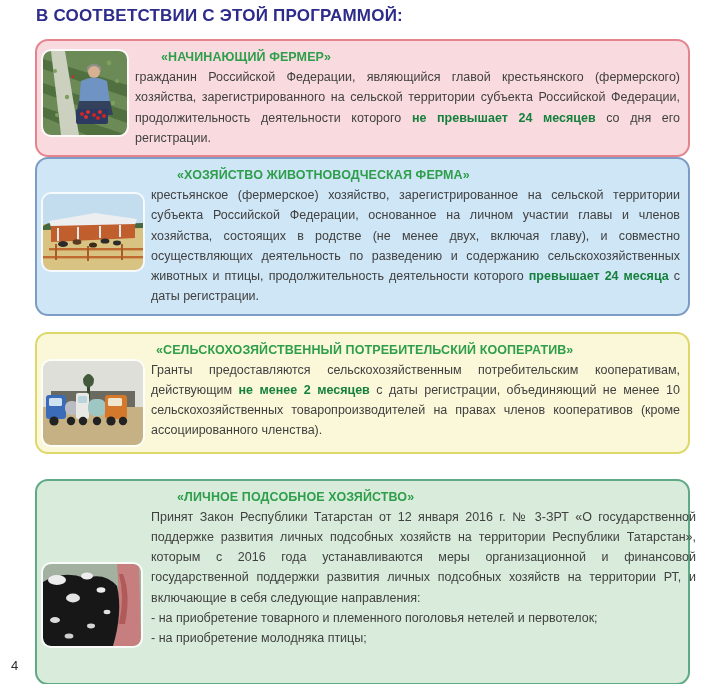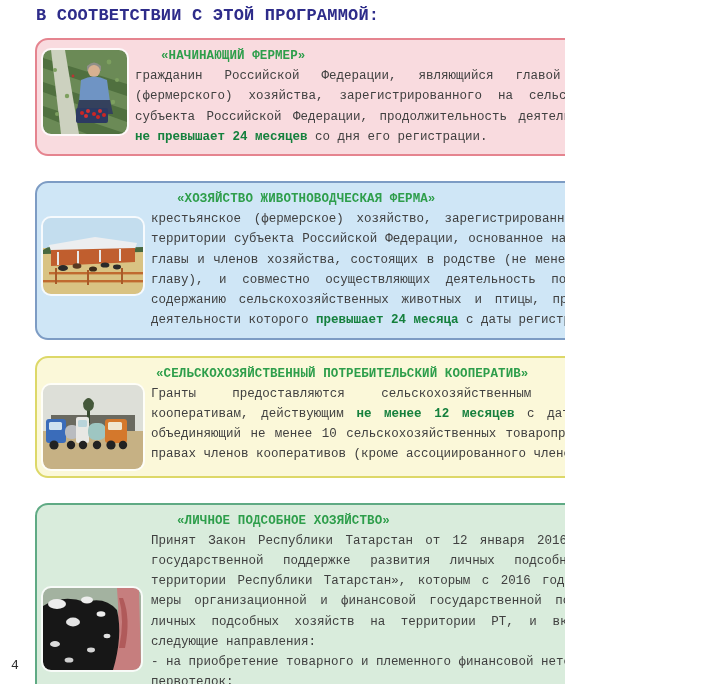--- a/index.html
+++ b/index.html
@@ -1,30 +1,30 @@
 <!DOCTYPE html>
 <html><head>
 <meta charset="utf-8">
 <style>
   html,body{margin:0;padding:0;background:#ffffff;}
   body{width:707px;height:684px;font-family:"Liberation Sans",sans-serif;-webkit-font-smoothing:antialiased;}
-  .slide{position:relative;width:565px;height:684px;background:#fff;overflow:hidden;font-family:Liberation Mono, monospace;}
+  .slide{position:relative;width:707px;height:684px;background:#fff;overflow:hidden;}
   .page-title{
     margin:6px 0 13px 36px;
     font-size:17px;font-weight:bold;letter-spacing:.2px;
     color:#2e2c8a;
   }
   .card{
     box-sizing:border-box;
     margin-left:35px;width:655px;
     border:2px solid;border-radius:13px;
     padding:7px 8px 7px 6px;
     display:flex;align-items:flex-start;
   }
-  .card-1{min-height:96px;margin-bottom:25px;}
+  .card-1{min-height:96px;}
   .card-2{min-height:142px;margin-bottom:16px;}
   .card-3{min-height:117px;margin-bottom:25px;}
   .card-4{min-height:206px;}
   .photo-col{flex:0 0 auto;display:flex;justify-content:flex-start;}
   .card-1 .photo-col{width:92px;}
   .card-2 .photo-col{width:108px;}
   .card-3 .photo-col{width:108px;}
   .card-4 .photo-col{width:108px;}
   .photo{
     border-radius:8px;overflow:hidden;display:block;
@@ -150,21 +150,21 @@
         <circle cx="11" cy="60" r="4.6" fill="#222"></circle>
           <circle cx="28" cy="60" r="4.2" fill="#222"></circle>
         <circle cx="40" cy="60" r="4.2" fill="#222"></circle>
           <circle cx="54" cy="60" r="4.2" fill="#222"></circle>
         <circle cx="68" cy="60" r="4.6" fill="#222"></circle>
           <circle cx="80" cy="60" r="4.2" fill="#222"></circle>
       </svg>
     </div>
     <div class="content">
       <h2 class="card-heading">«СЕЛЬСКОХОЗЯЙСТВЕННЫЙ ПОТРЕБИТЕЛЬСКИЙ КООПЕРАТИВ»</h2>
-      <p class="card-body">Гранты предоставляются сельскохозяйственным потребительским кооперативам, действующим <b>не менее 12 месяцев</b> с даты регистрации, объединяющий не менее 10 сельскохозяйственных товаропроизводителей на правах членов кооперативов (кроме ассоциированного членства).</p>
+      <p class="card-body">Гранты предоставляются сельскохозяйственным потребительским кооперативам, действующим <b>не менее 2 месяцев</b> с даты регистрации, объединяющий не менее 10 сельскохозяйственных товаропроизводителей на правах членов кооперативов (кроме ассоциированного членства).</p>
     </div>
   </section>
 
   <section class="card card-4" style="background-color: rgb(217, 236, 220); border-color: rgb(95, 170, 132);">
     <div class="photo-col">
       <svg class="photo" width="98" height="82" viewBox="0 0 98 82">
         <rect width="98" height="82" fill="#a3b2a0"></rect>
         <path d="M74 0 L96 0 L98 82 L70 82 Q78 40 74 0 Z" fill="#c67e7e"></path>
         <path d="M80 10 Q88 30 82 60 L76 60 Q82 32 76 10 Z" fill="#b05a5a"></path>
         <path d="M0 18 Q20 6 42 14 Q62 8 74 22 Q80 48 70 82 L0 82 Z" fill="#171717"></path>
@@ -175,21 +175,21 @@
         <ellipse cx="12" cy="56" rx="5" ry="3" fill="#dcdcdc"></ellipse>
         <ellipse cx="48" cy="62" rx="4" ry="2.4" fill="#d4d4d4"></ellipse>
         <ellipse cx="64" cy="48" rx="3.4" ry="2.2" fill="#e0e0e0"></ellipse>
         <ellipse cx="26" cy="72" rx="4.4" ry="2.6" fill="#cfcfcf"></ellipse>
       </svg>
     </div>
     <div class="content">
       <h2 class="card-heading">«ЛИЧНОЕ ПОДСОБНОЕ ХОЗЯЙСТВО»</h2>
       <p class="card-body">Принят Закон Республики Татарстан от 12 января 2016 г. № 3-ЗРТ «О государственной поддержке развития личных подсобных хозяйств на территории Республики Татарстан», которым с 2016 года устанавливаются меры организационной и финансовой государственной поддержки развития личных подсобных хозяйств на территории РТ, и включающие в себя следующие направления:</p>
       <div class="card-list">
-          <div>- на приобретение товарного и племенного финансовой нетелей и первотелок;</div>
+          <div>- на приобретение товарного и племенного поголовья нетелей и первотелок;</div>
           <div>- на приобретение молодняка птицы;</div>
         </div>
     </div>
   </section>
 
   <div class="page-number">4</div>
 
 </div>
 
 </body></html>

